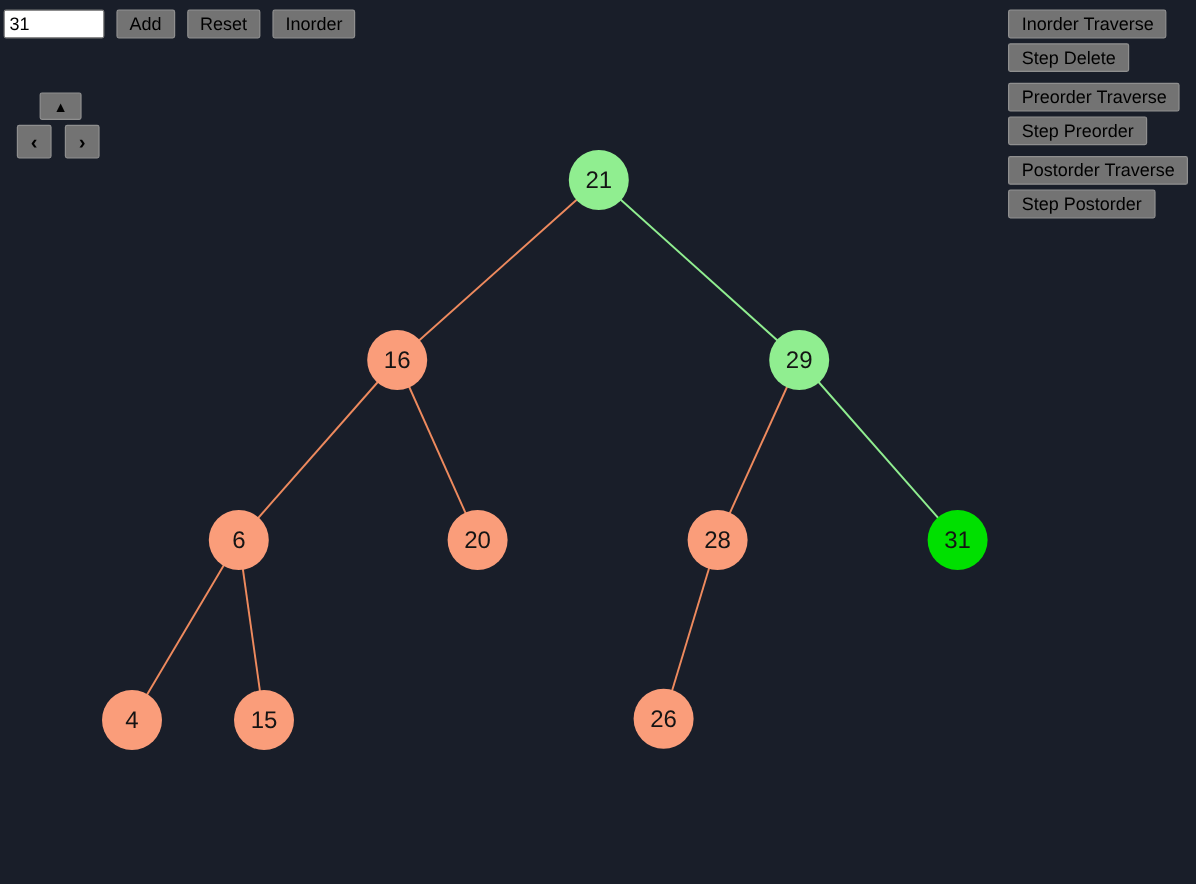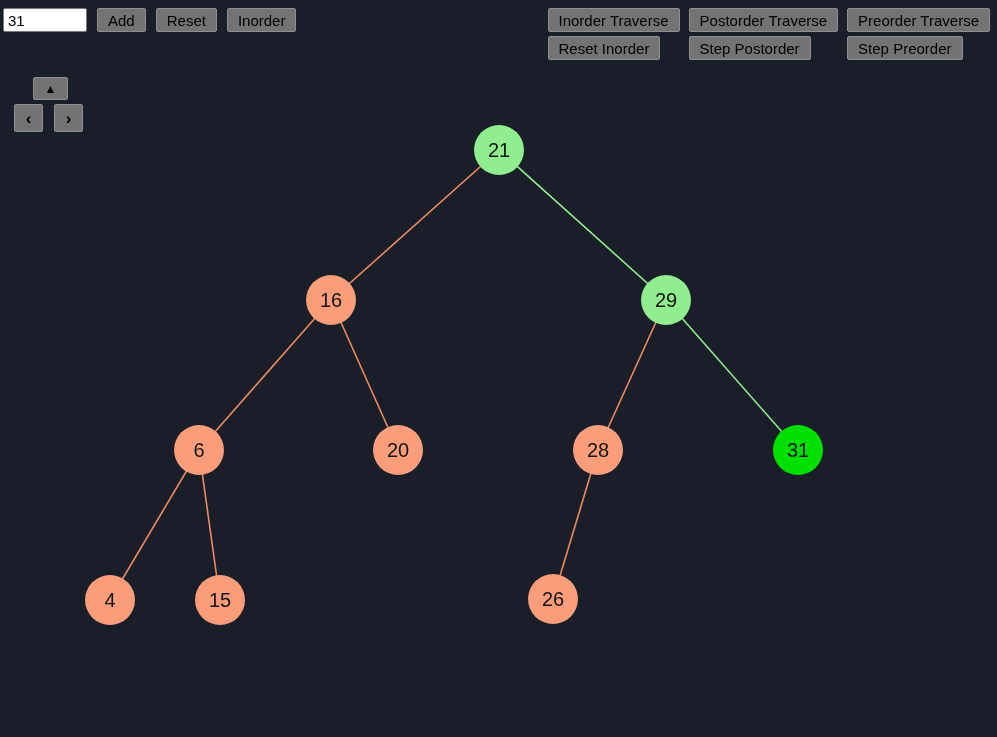--- a/index.html
+++ b/index.html
@@ -40,21 +40,21 @@
     border-radius: 2px;
     font-family: "Liberation Sans", sans-serif;
     font-size: 15px;
     color: #000;
     padding: 0 4px;
   }
 
   
   .toolbar-right {
     position: absolute; right: 7px; top: 8px;
-    display: flex; gap: 9px; align-items: flex-start;
+    display: flex; gap: 9px; align-items: flex-start; flex-direction: column;
   }
   .toolbar-col {
     display: flex; flex-direction: column; gap: 4px; align-items: flex-start;
   }
 
   
   .pan-up    { position: absolute; left: 33px; top: 77px;  width: 35px; height: 23px; padding: 0; font-size: 12px; }
   .pan-left  { position: absolute; left: 14px; top: 104px; width: 29px; height: 28px; padding: 0; font-size: 17px; font-weight: bold; }
   .pan-right { position: absolute; left: 54px; top: 104px; width: 29px; height: 28px; padding: 0; font-size: 17px; font-weight: bold; }
 
@@ -127,29 +127,29 @@
       <input class="value-input" type="text" value="31" style="">
       <button class="btn">Add</button>
       <button class="btn">Reset</button>
       <button class="btn">Inorder</button>
     </div>
   </div>
 
   <div class="toolbar-right">
     <div class="toolbar-col">
       <button class="btn">Inorder Traverse</button>
-      <button class="btn">Reset Inorder</button>
+      <button class="btn">Step Delete</button>
+    </div>
+    <div class="toolbar-col">
+      <button class="btn">Preorder Traverse</button>
+      <button class="btn">Step Preorder</button>
     </div>
     <div class="toolbar-col">
       <button class="btn">Postorder Traverse</button>
       <button class="btn">Step Postorder</button>
-    </div>
-    <div class="toolbar-col">
-      <button class="btn">Preorder Traverse</button>
-      <button class="btn">Step Preorder</button>
     </div>
   </div>
 
   <button class="btn pan-up">▲</button>
   <button class="btn pan-left">‹</button>
   <button class="btn pan-right">›</button>
 
 </div>
 
 </body></html>

